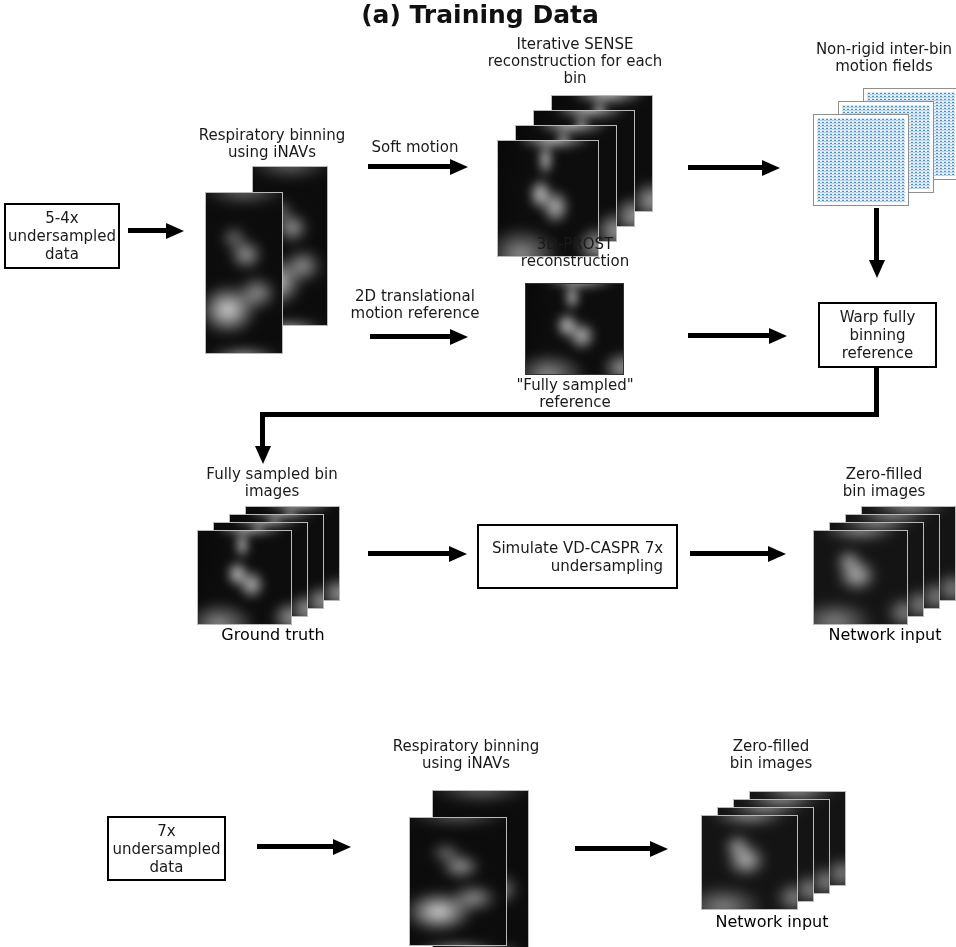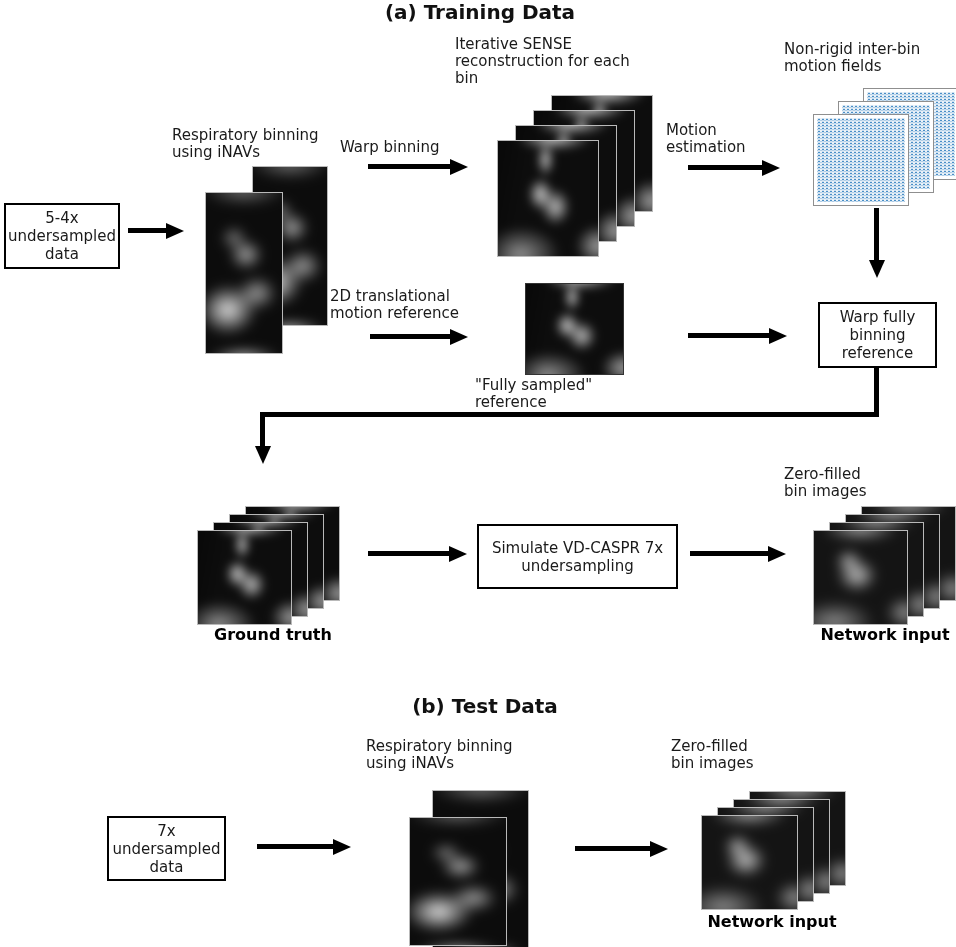--- a/index.html
+++ b/index.html
@@ -1,21 +1,21 @@
 <!DOCTYPE html>
 <html style="--arrow: #000000; --mf-blue: #4a8fc7;"><head>
 <meta charset="utf-8">
 <style>
   :root{ --arrow:#000; --mf-blue:#4a8fc7; }
   html,body{margin:0;padding:0;background:#fff;}
   #canvas{position:relative;width:956px;height:947px;background:#fff;
           font-family:"DejaVu Sans","Liberation Sans",sans-serif;color:#1a1a1a;overflow:hidden;}
-  .label{position:absolute;white-space:pre-line;font-size:15px;line-height:17px;color:#1a1a1a;}
-  .title{position:absolute;text-align:center;font-size:20px;font-weight:bold;color:#111;}
-  .boldlab{position:absolute;text-align:center;font-size:16px;font-weight:bold;white-space:pre-line;color:#000;}
+  .label{position:absolute;white-space:pre-line;text-align:center;font-size:15px;line-height:17px;color:#1a1a1a;}
+  .title{position:absolute;text-align:center;font-size:25px;font-weight:bold;color:#111;}
+  .boldlab{position:absolute;text-align:center;font-size:16px;font-weight:normal;white-space:pre-line;color:#000;}
   .box{position:absolute;border:2px solid #000;background:#fff;display:flex;align-items:center;justify-content:center;
        text-align:center;font-size:15px;line-height:18px;white-space:pre-line;}
   .al{position:absolute;background:var(--arrow);}
   .ah-r{position:absolute;width:0;height:0;border-top:8px solid transparent;border-bottom:8px solid transparent;border-left:18px solid var(--arrow);}
   .ah-d{position:absolute;width:0;height:0;border-left:8px solid transparent;border-right:8px solid transparent;border-top:18px solid var(--arrow);}
   .mri{position:absolute;overflow:hidden;border:1px solid #b9b9b9;background:#0a0a0a;}
   .mri>i{position:absolute;inset:-12px;display:block;filter:blur(4px);}
   .heart>i{background:
       linear-gradient(100deg, rgba(0,0,0,.55), rgba(0,0,0,0) 32%),
       radial-gradient(45% 14% at 55% 6%, #d0d0d0, rgba(0,0,0,0) 70%),
@@ -65,21 +65,21 @@
 
   <div class="label" style="left:172px;top:127px;width:200px;">Respiratory binning
 using iNAVs</div>
   <div class="mri inav" style="left:252px;top:166px;width:74px;height:158px;">
       <i></i>
     </div>
   <div class="mri inav" style="left:205px;top:192px;width:76px;height:160px;">
       <i></i>
     </div>
 
-  <div class="label" style="left:340px;top:139px;width:150px;">Warp binning</div>
+  <div class="label" style="left:340px;top:139px;width:150px;">Soft motion</div>
   <div>
     <div class="al" style="left:368px;top:164px;width:82px;height:5px;"></div>
     <div class="ah-r" style="left:450px;top:158.5px;"></div>
   </div>
 
   <div class="label" style="left:455px;top:36px;width:240px;">Iterative SENSE
 reconstruction for each
 bin</div>
   <div class="mri heart" style="left:551px;top:95px;width:100px;height:115px;">
       <i></i>
@@ -87,22 +87,20 @@
   <div class="mri heart" style="left:533px;top:110px;width:100px;height:115px;">
       <i></i>
     </div>
   <div class="mri heart" style="left:515px;top:125px;width:100px;height:115px;">
       <i></i>
     </div>
   <div class="mri heart" style="left:497px;top:140px;width:100px;height:115px;">
       <i></i>
     </div>
 
-  <div class="label" style="left:666px;top:122px;width:140px;">Motion
-estimation</div>
   <div>
     <div class="al" style="left:688px;top:165px;width:74px;height:5px;"></div>
     <div class="ah-r" style="left:762px;top:159.5px;"></div>
   </div>
 
   <div class="label" style="left:784px;top:41px;width:200px;">Non-rigid inter-bin
 motion fields</div>
   <div class="mfield" style="left:863px;top:88px;width:94px;height:90px;">
       <i></i>
     </div>
@@ -113,20 +111,22 @@
       <i></i>
     </div>
 
   <div class="label" style="left:330px;top:288px;width:170px;">2D translational
 motion reference</div>
   <div>
     <div class="al" style="left:370px;top:334px;width:80px;height:5px;"></div>
     <div class="ah-r" style="left:450px;top:328.5px;"></div>
   </div>
 
+  <div class="label" style="left:475px;top:236px;width:200px;">3D-PROST
+reconstruction</div>
   <div class="mri heart" style="left:525px;top:283px;width:97px;height:90px;border-color:#333;">
       <i></i>
     </div>
   <div class="label" style="left:475px;top:377px;width:200px;">"Fully sampled"
 reference</div>
 
   <div>
     <div class="al" style="left:688px;top:333px;width:81px;height:5px;"></div>
     <div class="ah-r" style="left:769px;top:327.5px;"></div>
   </div>
@@ -140,40 +140,42 @@
 binning
 reference</div>
 
   <div>
     <div class="al" style="left:874px;top:367px;width:5px;height:50px;"></div>
     <div class="al" style="left:260px;top:412px;width:619px;height:5px;"></div>
     <div class="al" style="left:260px;top:412px;width:5px;height:36px;"></div>
     <div class="ah-d" style="left:254.5px;top:446px;"></div>
   </div>
 
+  <div class="label" style="left:172px;top:466px;width:200px;">Fully sampled bin
+images</div>
   <div class="mri heart" style="left:245px;top:506px;width:93px;height:93px;">
       <i></i>
     </div>
   <div class="mri heart" style="left:229px;top:514px;width:93px;height:93px;">
       <i></i>
     </div>
   <div class="mri heart" style="left:213px;top:522px;width:93px;height:93px;">
       <i></i>
     </div>
   <div class="mri heart" style="left:197px;top:530px;width:93px;height:93px;">
       <i></i>
     </div>
   <div class="boldlab" style="left:178px;top:625px;width:190px;">Ground truth</div>
 
   <div>
     <div class="al" style="left:368px;top:551px;width:81px;height:5px;"></div>
     <div class="ah-r" style="left:449px;top:545.5px;"></div>
   </div>
 
-  <div class="box" style="left:477px;top:524px;width:197px;height:61px;">Simulate VD-CASPR 7x
+  <div class="box" style="left:477px;top:524px;width:197px;height:61px;text-align:right;">Simulate VD-CASPR 7x
 undersampling</div>
 
   <div>
     <div class="al" style="left:690px;top:551px;width:78px;height:5px;"></div>
     <div class="ah-r" style="left:768px;top:545.5px;"></div>
   </div>
 
   <div class="label" style="left:784px;top:466px;width:200px;">Zero-filled
 bin images</div>
   <div class="mri zf" style="left:861px;top:506px;width:93px;height:93px;">
@@ -183,21 +185,20 @@
       <i></i>
     </div>
   <div class="mri zf" style="left:829px;top:522px;width:93px;height:93px;">
       <i></i>
     </div>
   <div class="mri zf" style="left:813px;top:530px;width:93px;height:93px;">
       <i></i>
     </div>
   <div class="boldlab" style="left:790px;top:625px;width:190px;">Network input</div>
 
-  <div class="title" style="left:285px;top:694px;width:400px;">(b) Test Data</div>
 
   <div class="box" style="left:107px;top:816px;width:115px;height:61px;">7x
 undersampled
 data</div>
 
   <div>
     <div class="al" style="left:257px;top:844px;width:76px;height:5px;"></div>
     <div class="ah-r" style="left:333px;top:838.5px;"></div>
   </div>
 

